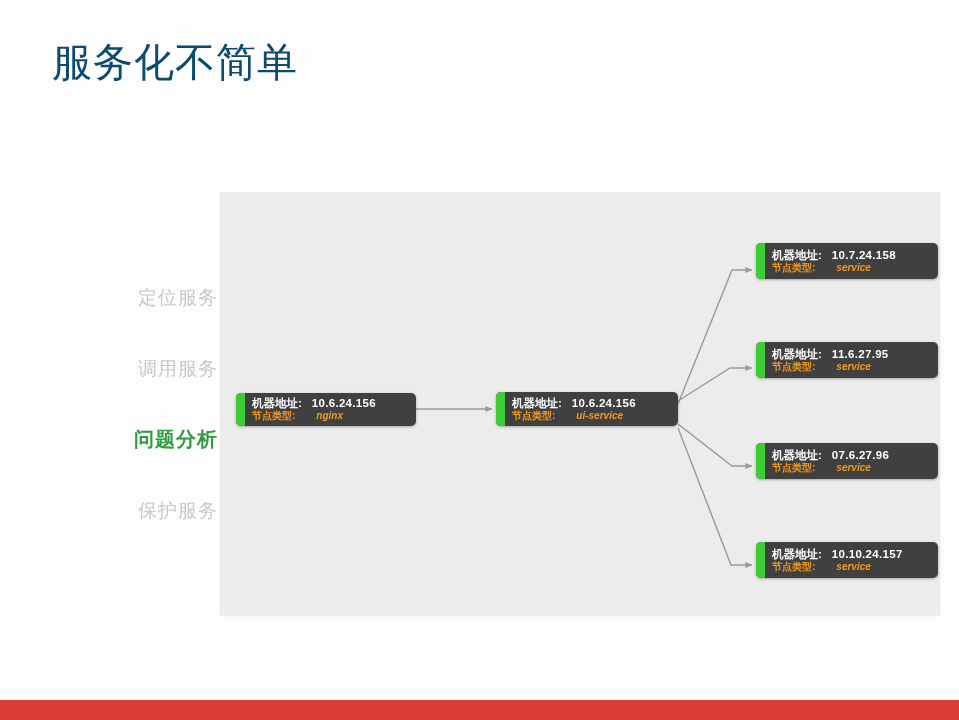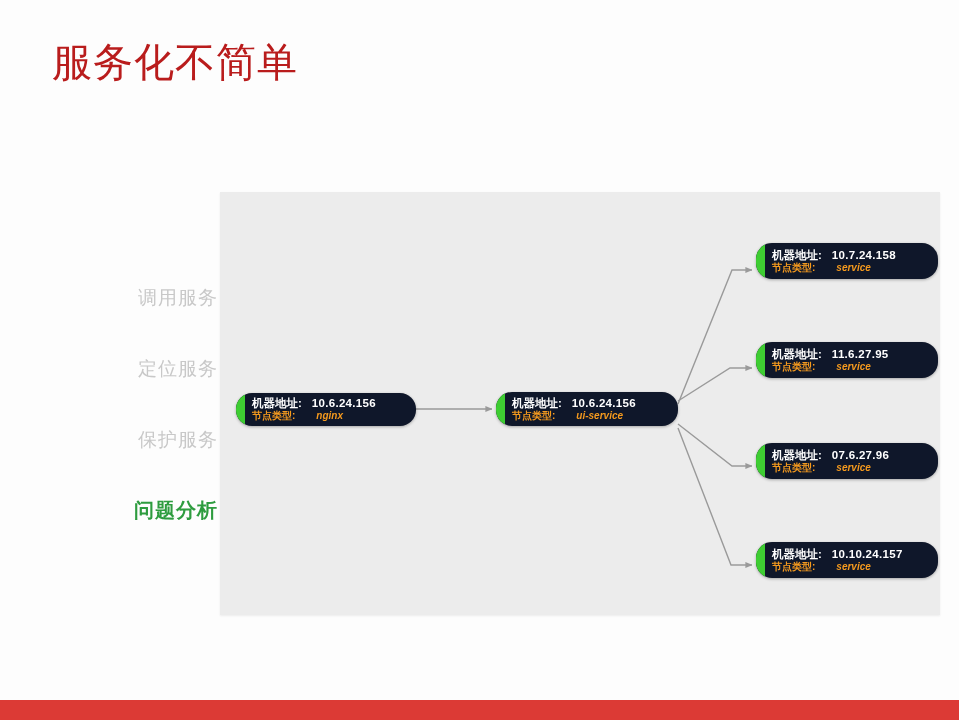--- a/index.html
+++ b/index.html
@@ -15,21 +15,21 @@
     position: relative;
   }
 
   
   .slide-title {
     position: absolute;
     left: 52px;
     top: 38px;
     font-size: 40px;
     line-height: 1.2;
-    color: #b91c1c;
+    color: #0c4a6e;
     letter-spacing: 1px;
     font-weight: 400;
     white-space: nowrap;
   }
 
   
   .sidebar {
     position: absolute;
     left: 40px;
     top: 262px;
@@ -69,22 +69,22 @@
     left: 0;
     top: 0;
     width: 720px;
     height: 423px;
   }
 
   
   .node {
     position: absolute;
     display: flex;
-    background: #0f172a;
-    border-radius: 16px;
+    background: #404040;
+    border-radius: 5px;
     box-shadow: 0 1px 3px rgba(0,0,0,0.30);
     overflow: hidden;
     box-sizing: border-box;
   }
   .node-accent {
     width: 9px;
     flex: 0 0 9px;
     background: #3ecd32;
     border-radius: 3px 0 0 3px;
   }
@@ -145,30 +145,30 @@
     background: #dc3a35;
   }
 </style>
 </head>
 <body>
 
 <div class="slide-title">服务化不简单</div>
 
 <div class="sidebar">
   <div class="sidebar-item">
+    <span>定位服务</span>
+  </div>
+  <div class="sidebar-item">
     <span>调用服务</span>
   </div>
-  <div class="sidebar-item">
-    <span>定位服务</span>
+  <div class="sidebar-item is-active">
+    <span>问题分析</span>
   </div>
   <div class="sidebar-item">
     <span>保护服务</span>
-  </div>
-  <div class="sidebar-item is-active">
-    <span>问题分析</span>
   </div>
 </div>
 
 <div class="canvas">
 
   <svg class="edges-layer" viewBox="0 0 720 423">
     <defs>
       <marker id="arrowhead" markerWidth="7" markerHeight="6" refX="6.6" refY="3" orient="auto" markerUnits="userSpaceOnUse">
         <path d="M0,0 L7,3 L0,6 z" fill="#9a9a9a"></path>
       </marker>

